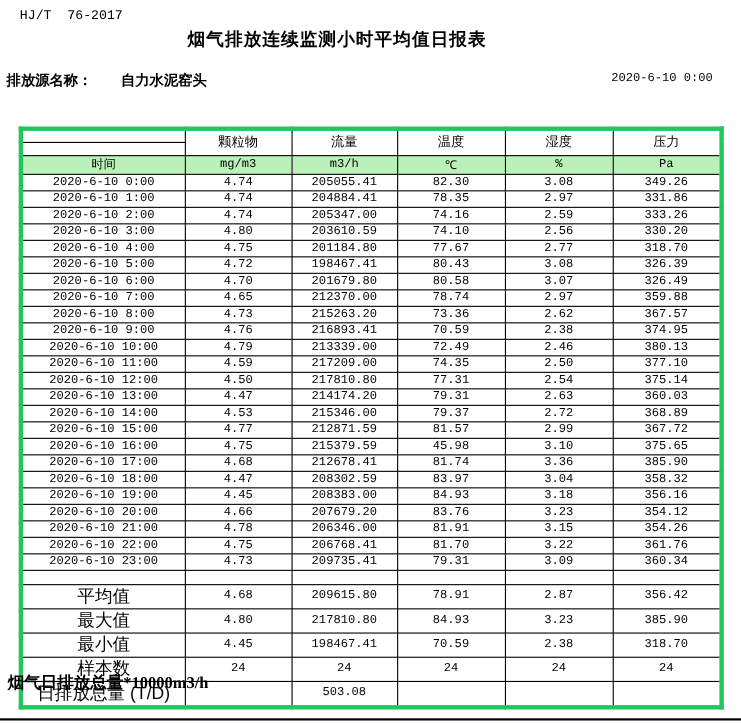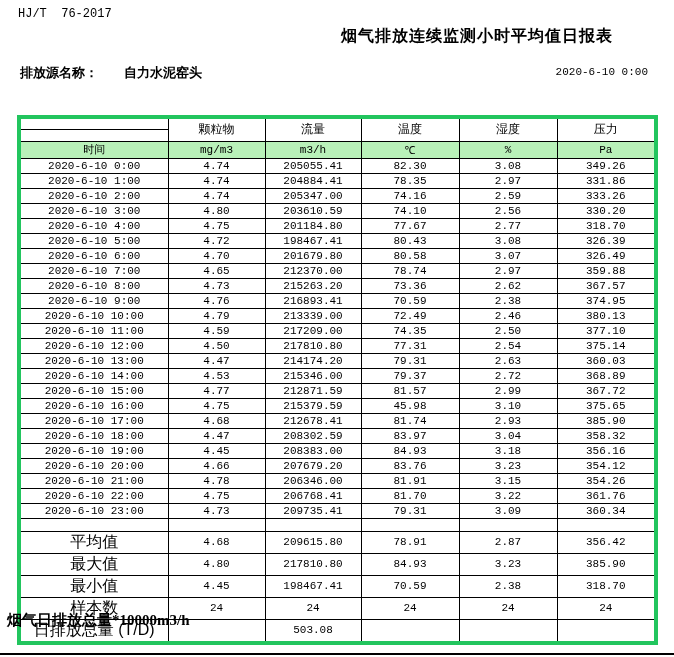--- a/index.html
+++ b/index.html
@@ -12,25 +12,25 @@
     color:#000;
     overflow:hidden;
   }
   .std-code {
     position:absolute; left:18px; top:7px;
     font-family:"Liberation Mono","DejaVu Sans Mono",monospace;
     font-weight:normal; font-size:12px; white-space:pre;
   }
   .report-title {
     position:absolute; left:0; top:26px; width:613px;
-    text-align:right; font-weight:bold; font-size:16px;
+    text-align:center; font-weight:bold; font-size:16px;
     letter-spacing:1px;
   }
   .source-line {
-    position:absolute; left:20px; top:64px;
+    position:absolute; left:6px; top:64px;
     font-weight:bold; font-size:13px;
   }
   .source-line .src-name { margin-left:26px; }
   .report-datetime {
     position:absolute; right:26px; top:66px;
     font-family:"Liberation Mono","DejaVu Sans Mono",monospace;
     font-size:11px;
   }
   table.report {
     position:absolute; left:17px; top:115px;
@@ -253,21 +253,21 @@
         <td>215379.59</td>
         <td>45.98</td>
         <td>3.10</td>
         <td>375.65</td>
       </tr>
       <tr class="h-data">
         <td>2020-6-10 17:00</td>
         <td>4.68</td>
         <td>212678.41</td>
         <td>81.74</td>
-        <td>2.93</td>
+        <td>3.36</td>
         <td>385.90</td>
       </tr>
       <tr class="h-data">
         <td>2020-6-10 18:00</td>
         <td>4.47</td>
         <td>208302.59</td>
         <td>83.97</td>
         <td>3.04</td>
         <td>358.32</td>
       </tr>

